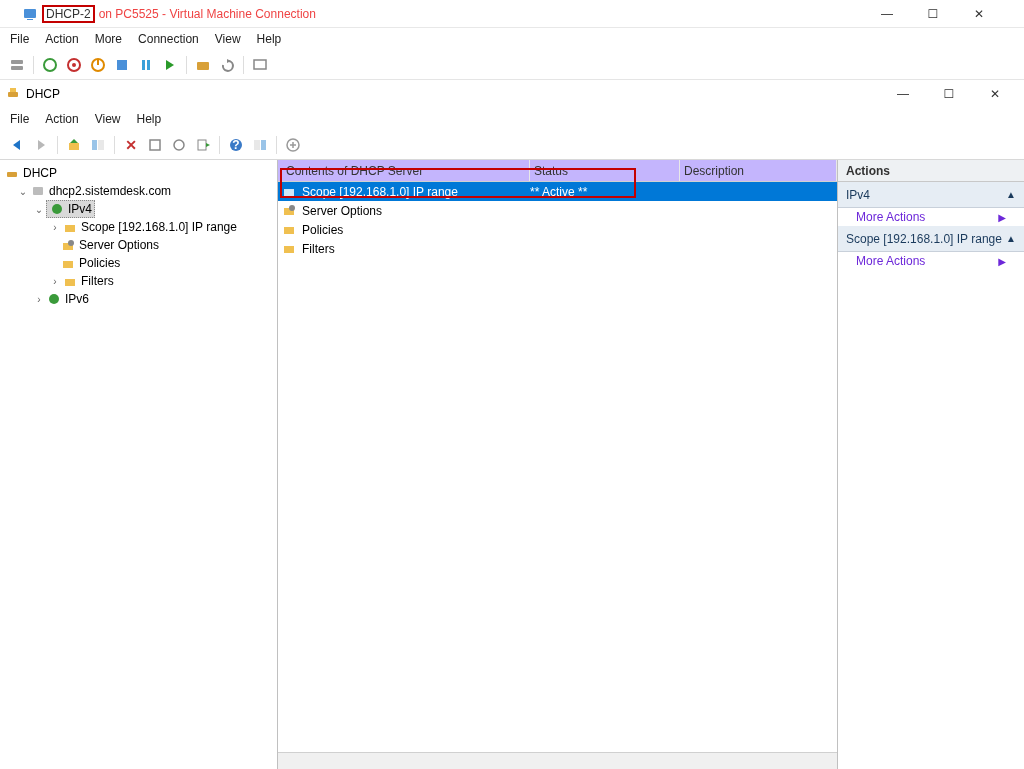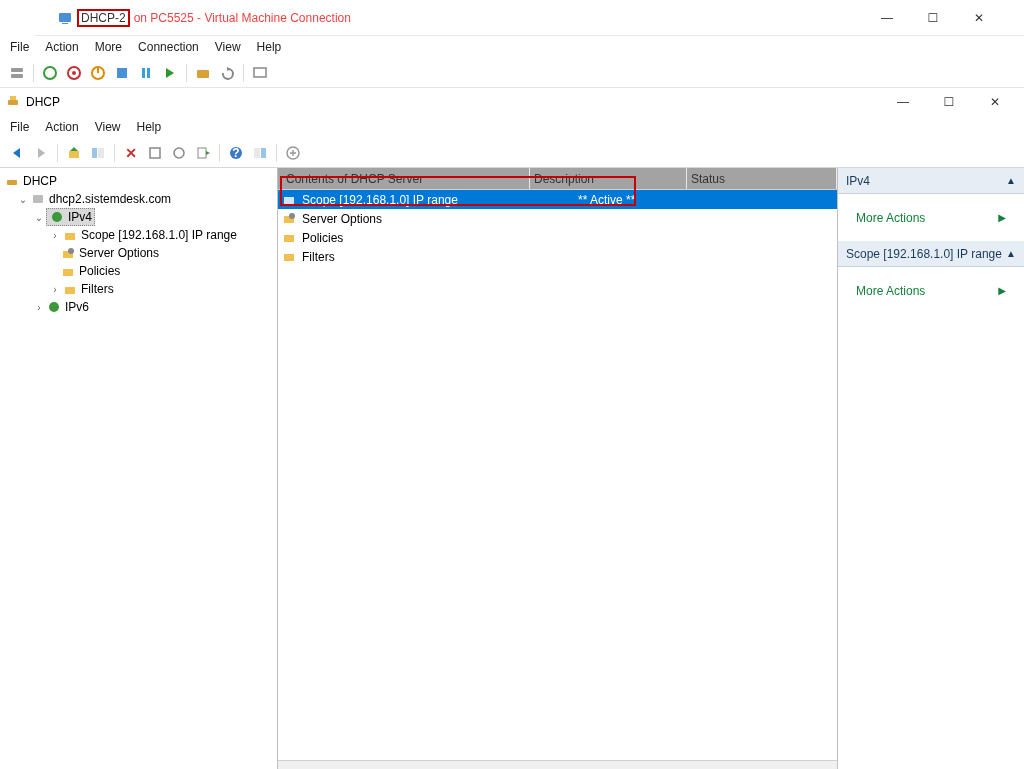--- a/index.html
+++ b/index.html
@@ -1,19 +1,19 @@
 <!DOCTYPE html>
 <html><head>
 <meta charset="utf-8">
 <style>
 * { box-sizing: border-box; margin: 0; padding: 0; font-family: "Segoe UI", Tahoma, sans-serif; font-size: 12px; }
 body { background: #fff; width: 1024px; height: 769px; overflow: hidden; position: relative; }
 
 
-.vm-titlebar { height: 36px; display: flex; align-items: center; padding: 0 22px; border-bottom: 1px solid #e8e8e8; margin-left: 35px; }
+.vm-titlebar { height: 28px; display: flex; align-items: center; padding: 0 22px; border-bottom: 1px solid #e8e8e8; }
 .vm-titlebar .icon { width: 16px; height: 16px; margin-right: 4px; display: inline-flex; align-items: center; justify-content: center; }
 .vm-titlebar .title-main { color: #333; }
 .vm-titlebar .title-sub { color: #ef4444; margin-left: 4px; }
 .vm-titlebar .win-ctrls { margin-left: auto; display: flex; }
 .win-btn { width: 46px; height: 28px; display: flex; align-items: center; justify-content: center; color: #333; }
 .highlight-red { border: 2px solid #c40000; padding: 0 2px; }
 
 .vm-menubar { height: 22px; display: flex; align-items: center; padding: 0 10px; gap: 16px; color: #222; }
 
 .vm-toolbar { height: 30px; display: flex; align-items: center; padding: 0 6px; gap: 2px; border-bottom: 1px solid #e5e5e5; }
@@ -40,39 +40,39 @@
 .tree-row { display: flex; align-items: center; height: 18px; padding-left: 2px; white-space: nowrap; }
 .tree-row .icon { width: 16px; height: 16px; margin-right: 3px; flex-shrink: 0; display: inline-flex; align-items: center; justify-content: center; }
 .tree-row .expander { width: 14px; text-align: center; color: #666; font-size: 10px; }
 .ind1 { padding-left: 14px; }
 .ind2 { padding-left: 30px; }
 .ind3 { padding-left: 46px; }
 .ind4 { padding-left: 58px; }
 .tree-selected { background: #d9d9d9; border: 1px dotted #888; }
 
 
-.list-header { height: 22px; display: flex; align-items: center; border-bottom: 1px solid #d0d0d0; background: #a3a3a3; color: #333; padding-left: 4px; }
+.list-header { height: 22px; display: flex; align-items: center; border-bottom: 1px solid #d0d0d0; background: #c4b5fd; color: #333; padding-left: 4px; }
 .list-header .col { padding-left: 4px; border-right: 1px solid #e8e8e8; height: 100%; display: flex; align-items: center; }
 .c-name { width: 248px; }
 .c-status { width: 150px; }
 .c-desc { flex: 1; }
 .list-body { flex: 1; overflow: auto; }
 .list-row { height: 19px; display: flex; align-items: center; padding-left: 4px; }
 .list-row .icon { width: 16px; height: 16px; margin-right: 4px; }
 .list-row .c-name { width: 248px; display:flex; align-items:center; }
-.list-row .c-status { width: 150px; margin-left: 48px; }
+.list-row .c-status { width: 150px; }
 .list-row.selected { background: #0078d7; color: #fff; }
 .red-box { position: absolute; border: 2px solid #c40000; pointer-events: none; }
 .hscroll { height: 17px; background: #f0f0f0; border-top: 1px solid #d0d0d0; }
 
 
 .actions-header { height: 22px; background: #eef1f3; border-bottom: 1px solid #c8c8c8; padding: 0 8px; display: flex; align-items: center; font-weight: 600; color: #333; }
 .actions-section { background: #e6edf4; border-bottom: 1px solid #c8d0da; height: 26px; display: flex; align-items: center; padding: 0 8px; color: #1a3a5c; }
 .actions-section .arrow { margin-left: auto; font-size: 10px; }
-.actions-item { height: 47px; display: flex; align-items: center; padding: 0 18px; color: #15803d; gap: 44px; }
+.actions-item { height: 18px; display: flex; align-items: center; padding: 0 18px; color: #6d28d9; gap: 44px; }
 .actions-item .arrow { margin-left: auto; font-size: 10px; }
 
 
 .glyph { font-size: 12px; line-height: 1; }
 svg { display: block; }
 </style>
 </head>
 <body>
 
 <div class="vm-titlebar">
@@ -335,22 +335,22 @@
             <circle cx="7" cy="7" r="5" fill="#3a9a3a"></circle>
           </svg>
         </span>
       <span>IPv6</span>
     </div>
   </div>
 
   <div class="content-pane">
     <div class="list-header">
       <div class="col c-name">Contents of DHCP Server</div>
+      <div class="col c-status">Status</div>
       <div class="col c-desc">Description</div>
-      <div class="col c-status">Status</div>
     </div>
     <div class="list-body">
       <div class="list-row selected">
         <div class="c-name">
             <span class="icon">
               <svg width="14" height="14">
                 <rect x="2" y="5" width="10" height="7" fill="#cfe6f7"></rect>
               </svg>
             </span>
             <span>Scope [192.168.1.0] IP range</span>
@@ -391,20 +391,21 @@
             <span>Filters</span>
           </div>
         <div class="c-status"></div>
       </div>
     </div>
     <div class="red-box" style="top:8px;left:2px;width:356px;height:30px"></div>
     <div class="hscroll"></div>
   </div>
 
   <div class="actions-pane">
+    <div class="actions-header">Actions</div>
     <div class="actions-section">
       <span>IPv4</span>
       <span class="arrow">▲</span>
     </div>
     <div class="actions-item">
       <span>More Actions</span>
       <span class="arrow">▶</span>
     </div>
     <div class="actions-section">
       <span>Scope [192.168.1.0] IP range</span>

